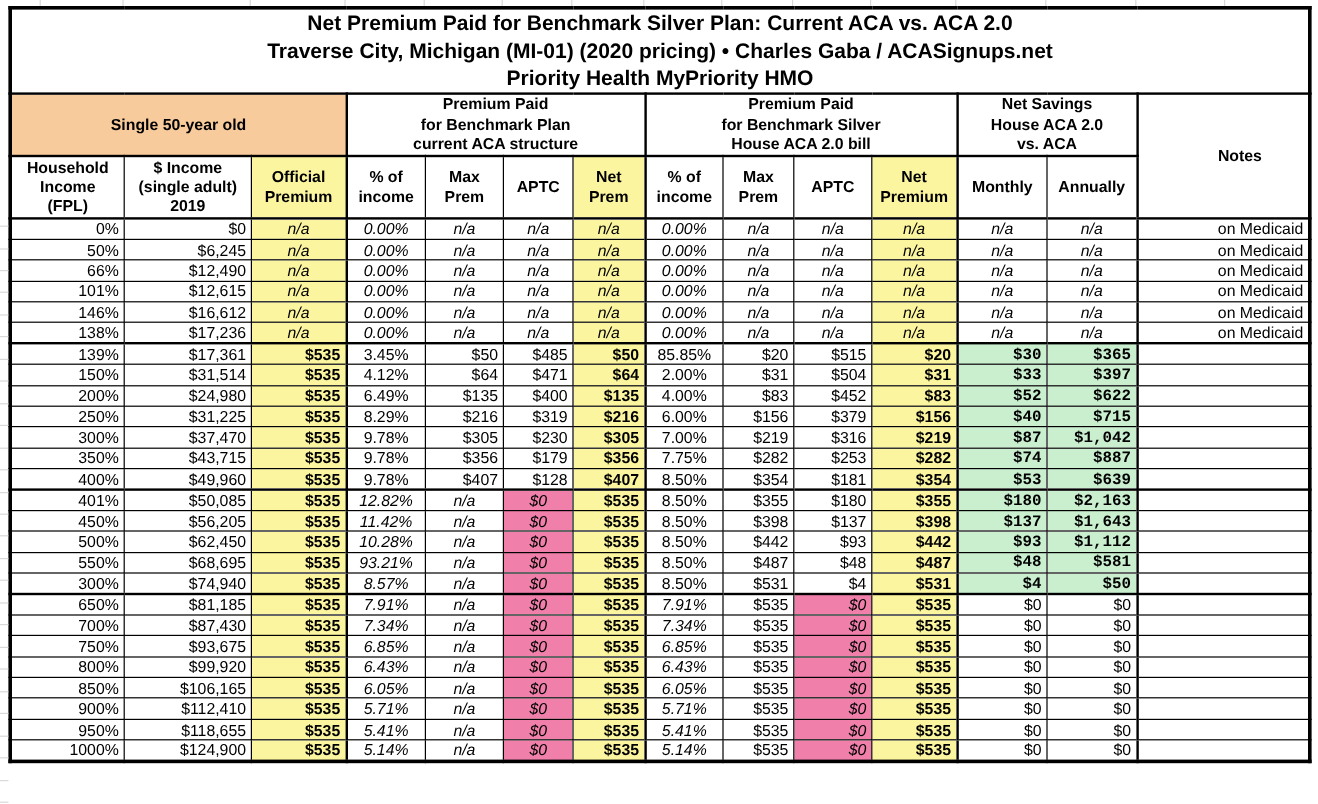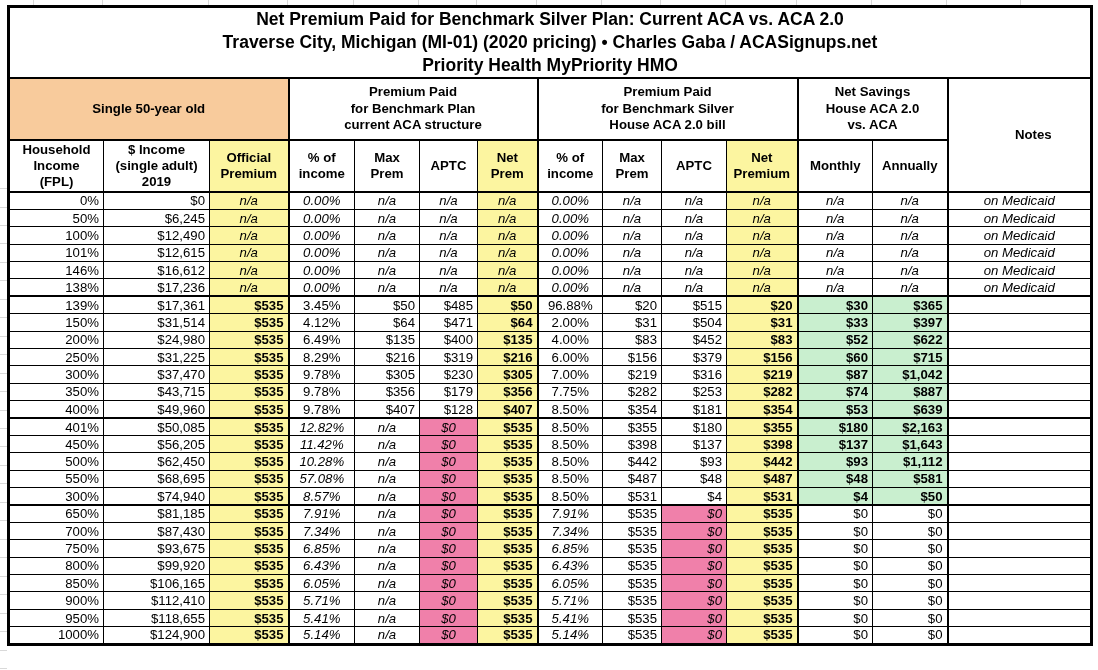--- a/index.html
+++ b/index.html
@@ -22,21 +22,21 @@
   
   .title-cell {
     border-bottom: 2px solid #000;
     height: 71px; vertical-align: middle;
     background: #fff;
   }
   .title-line { font-weight: bold; font-size: 17.5px; line-height: 23px; color: #000; }
 
   
   tr.grp-row th {
-    height: 62px; font-weight: bold; font-size: 13.2px; line-height: 16.5px;
+    height: 52px; font-weight: bold; font-size: 13.2px; line-height: 16.5px;
     text-align: center; white-space: pre-line; border-bottom: 2px solid #000;
   }
   th.subject { background: var(--orange); font-size: 17px; }
 
   
   tr.colhdr th {
     height: 52px; font-weight: bold; font-size: 13.2px; line-height: 16px;
     text-align: center; white-space: pre-line; border-bottom: 2px solid #000;
     padding: 0 1px;
   }
@@ -49,22 +49,22 @@
     height: 17.4px; font-size: 13.2px; line-height: 15px;
     padding: 0 4px; white-space: nowrap; color: #000; background: #fff;
   }
   .right  { text-align: right; }
   .center { text-align: center; }
   .it     { font-style: italic; }
   .na     { font-style: italic; text-align: center; }
   .money  { font-weight: bold; text-align: right; }
   .yellow { background: var(--yellow); }
   .pink   { background: var(--pink); }
-  .green  { background: var(--green); }
-  .note   { text-align: center; font-style: italic; }
+  .green  { background: var(--green); font-family: Liberation Mono, monospace; }
+  .note   { text-align: right; }
   tr.grp-end td { border-bottom: 2px solid #000; }
 </style>
 </head>
 <body>
 
 <table class="sheet">
   <colgroup>
     <col style="width:95px">
       <col style="width:106px">
       <col style="width:79px">
@@ -155,21 +155,21 @@
         <td class="yellow na thick-r">n/a</td>
         <td class="center it">0.00%</td>
         <td class="na">n/a</td>
         <td class="na">n/a</td>
         <td class="yellow na thick-r">n/a</td>
         <td class="na">n/a</td>
         <td class="na thick-r">n/a</td>
         <td class="note">on Medicaid</td>
       </tr>
       <tr>
-        <td class="right">100%</td>
+        <td class="right">66%</td>
         <td class="right">$12,490</td>
         <td class="yellow na thick-r">n/a</td>
         <td class="center it">0.00%</td>
         <td class="na">n/a</td>
         <td class="na">n/a</td>
         <td class="yellow na thick-r">n/a</td>
         <td class="center it">0.00%</td>
         <td class="na">n/a</td>
         <td class="na">n/a</td>
         <td class="yellow na thick-r">n/a</td>
@@ -226,21 +226,21 @@
         <td class="note">on Medicaid</td>
       </tr>
       <tr>
         <td class="right">139%</td>
         <td class="right">$17,361</td>
         <td class="yellow money thick-r">$535</td>
         <td class="center">3.45%</td>
         <td class="right">$50</td>
         <td class="right">$485</td>
         <td class="yellow money thick-r">$50</td>
-        <td class="center">96.88%</td>
+        <td class="center">85.85%</td>
         <td class="right">$20</td>
         <td class="right">$515</td>
         <td class="yellow money thick-r">$20</td>
         <td class="green money">$30</td>
         <td class="green money thick-r">$365</td>
         <td class="note"></td>
       </tr>
       <tr>
         <td class="right">150%</td>
         <td class="right">$31,514</td>
@@ -278,21 +278,21 @@
         <td class="right">$31,225</td>
         <td class="yellow money thick-r">$535</td>
         <td class="center">8.29%</td>
         <td class="right">$216</td>
         <td class="right">$319</td>
         <td class="yellow money thick-r">$216</td>
         <td class="center">6.00%</td>
         <td class="right">$156</td>
         <td class="right">$379</td>
         <td class="yellow money thick-r">$156</td>
-        <td class="green money">$60</td>
+        <td class="green money">$40</td>
         <td class="green money thick-r">$715</td>
         <td class="note"></td>
       </tr>
       <tr>
         <td class="right">300%</td>
         <td class="right">$37,470</td>
         <td class="yellow money thick-r">$535</td>
         <td class="center">9.78%</td>
         <td class="right">$305</td>
         <td class="right">$230</td>
@@ -382,21 +382,21 @@
         <td class="right">$93</td>
         <td class="yellow money thick-r">$442</td>
         <td class="green money">$93</td>
         <td class="green money thick-r">$1,112</td>
         <td class="note"></td>
       </tr>
       <tr>
         <td class="right">550%</td>
         <td class="right">$68,695</td>
         <td class="yellow money thick-r">$535</td>
-        <td class="center it">57.08%</td>
+        <td class="center it">93.21%</td>
         <td class="na">n/a</td>
         <td class="pink it center">$0</td>
         <td class="yellow money thick-r">$535</td>
         <td class="center">8.50%</td>
         <td class="right">$487</td>
         <td class="right">$48</td>
         <td class="yellow money thick-r">$487</td>
         <td class="green money">$48</td>
         <td class="green money thick-r">$581</td>
         <td class="note"></td>

